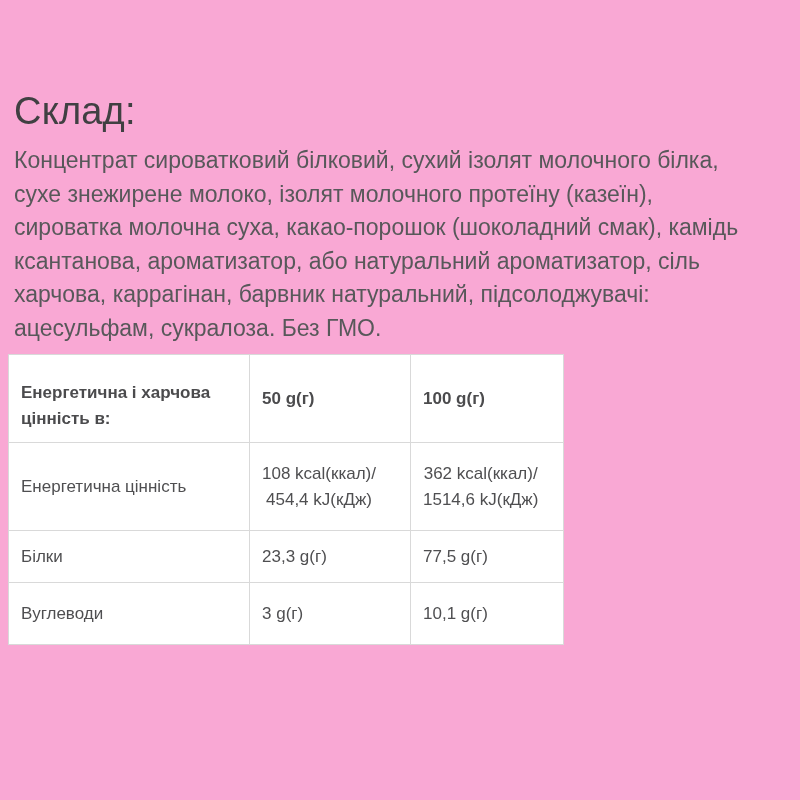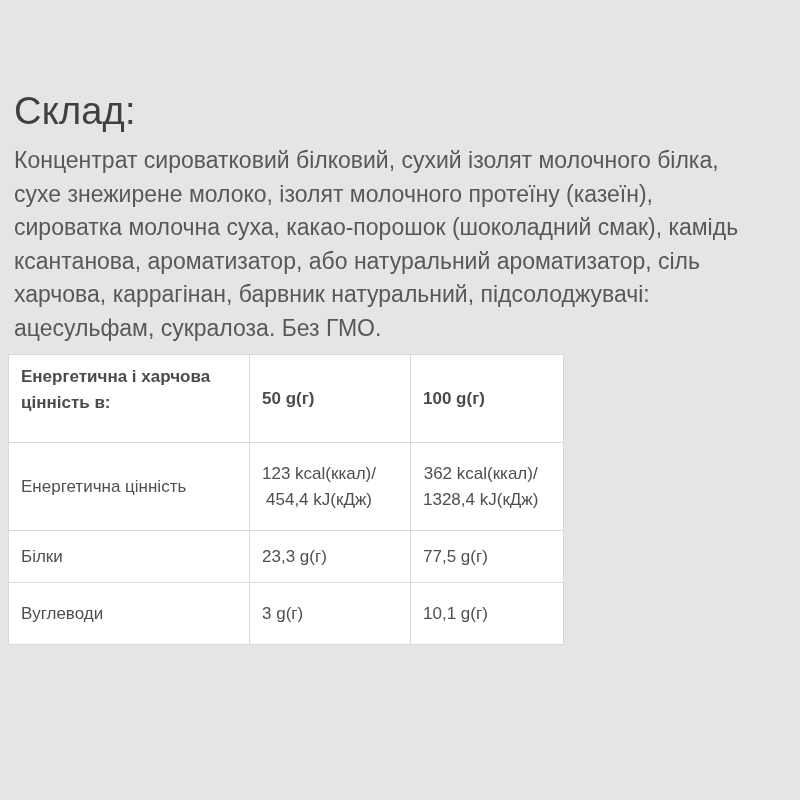--- a/index.html
+++ b/index.html
@@ -7,21 +7,21 @@
     padding: 0;
     background: #ffffff;
     width: 800px;
     height: 800px;
     overflow: hidden;
     font-family: "Liberation Sans", "DejaVu Sans", sans-serif;
   }
   .page {
     width: 800px;
     height: 800px;
-    background: #e5e5e5;
+    background: #f9a8d4;
     box-sizing: border-box;
     padding-top: 88px;
   }
   .heading {
     margin: 0 0 10px 14px;
     font-size: 38px;
     line-height: 46px;
     font-weight: 400;
     color: #404042;
     letter-spacing: 0.2px;
@@ -47,21 +47,21 @@
     padding: 2px 10px 2px 12px;
     vertical-align: middle;
     line-height: 26px;
     box-sizing: border-box;
     background: #ffffff;
   }
   tr.header-row td { font-weight: 700; color: #4b4b4d; }
   tr.header-row { height: 88px; }
   tr.header-row td.cell-label {
     vertical-align: top;
-    padding-top: 9px;
+    padding-top: 25px;
   }
   tr.energy-row { height: 88px; }
   tr.protein-row { height: 52px; }
   tr.carb-row   { height: 62px; }
   tr.fat-row    { height: 60px; }
   .twolines { display: inline-block; text-align: center; }
   .twolines span { display: block; }
 </style>
 </head>
 <body>
@@ -87,28 +87,28 @@
       <tr class="header-row">
         <td class="cell-label">Енергетична і харчова цінність в:</td>
         <td>50 g(г)</td>
         <td>100 g(г)</td>
       </tr>
 
       <tr class="energy-row">
         <td>Енергетична цінність</td>
         <td>
           <span class="twolines">
-            <span>123 kcal(ккал)/</span>
+            <span>108 kcal(ккал)/</span>
             <span>454,4 kJ(кДж)</span>
           </span>
         </td>
         <td>
           <span class="twolines">
             <span>362 kcal(ккал)/</span>
-            <span>1328,4 kJ(кДж)</span>
+            <span>1514,6 kJ(кДж)</span>
           </span>
         </td>
       </tr>
 
       <tr class="protein-row">
         <td>Білки</td>
         <td>23,3 g(г)</td>
         <td>77,5 g(г)</td>
       </tr>
 

